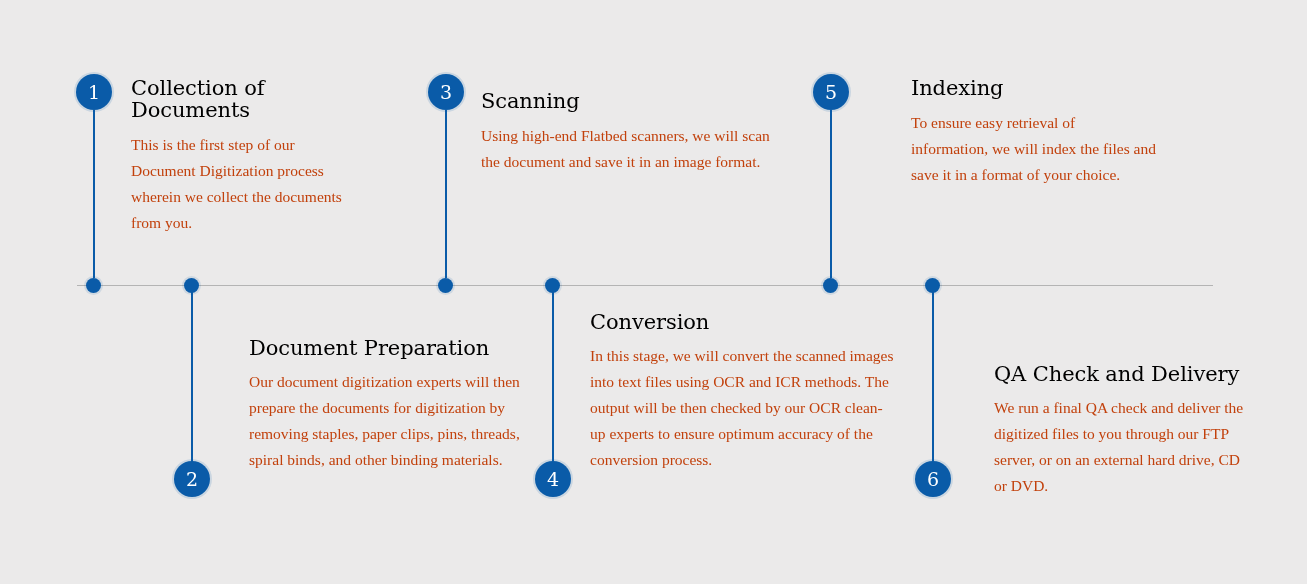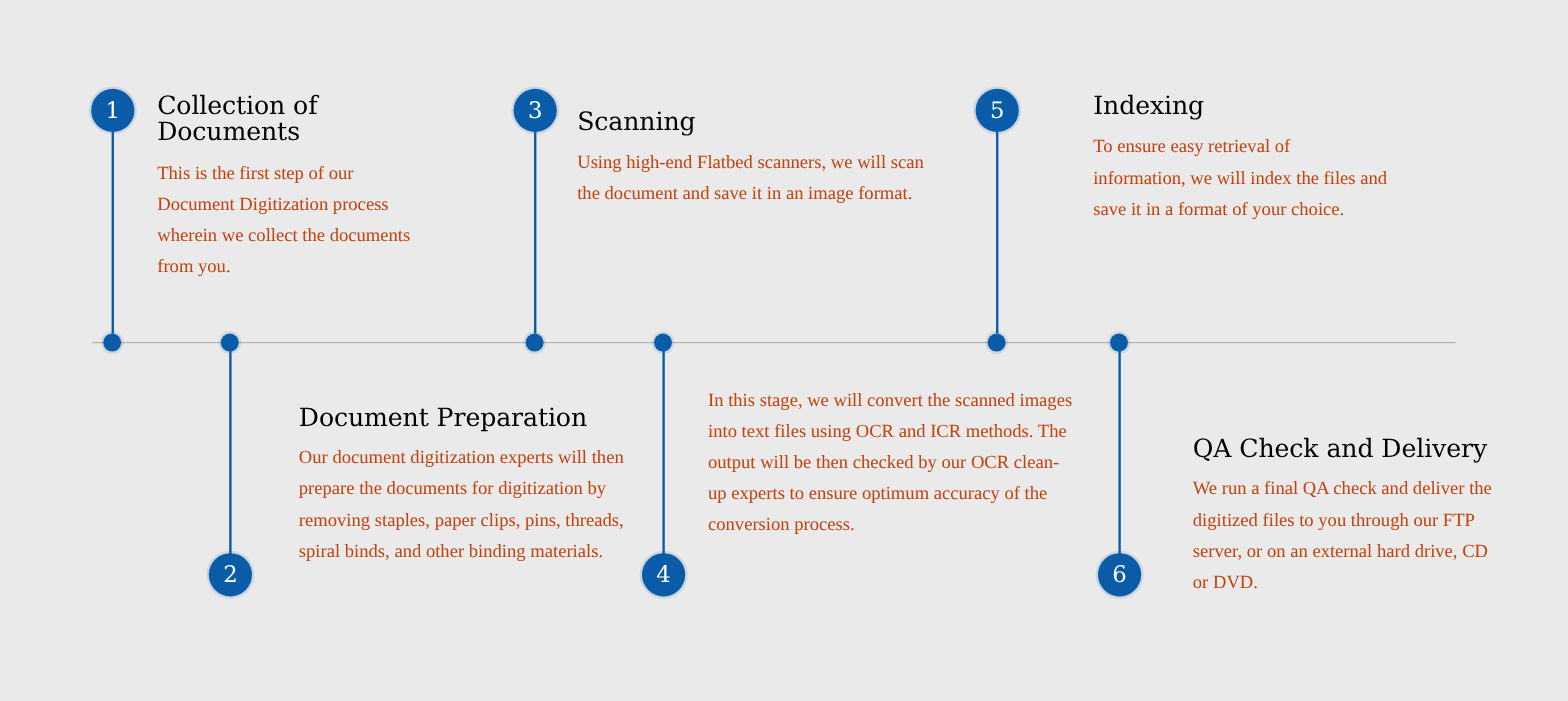--- a/index.html
+++ b/index.html
@@ -133,20 +133,21 @@
       <h3 class="step-title">Scanning</h3>
       <p class="step-body">Using high-end Flatbed scanners, we will scan the document and save it in an image format.</p>
     </div>
   </div>
 
   <div class="step below">
     <div class="badge" style="left:535px; top:461px;">4</div>
     <div class="stem" style="left:552px; top:292px; height:170px;"></div>
     <div class="axis-dot" style="left:545px; top:278px;"></div>
     <div class="content" style="left:590px; top:311px; width:305px;">
+      <h3 class="step-title">Conversion</h3>
       <p class="step-body">In this stage, we will convert the scanned images into text files using OCR and ICR methods. The output will be then checked by our OCR clean-up experts to ensure optimum accuracy of the conversion process.</p>
     </div>
   </div>
 
   <div class="step above">
     <div class="badge" style="left:813px; top:74px;">5</div>
     <div class="stem" style="left:830px; top:110px; height:168px;"></div>
     <div class="axis-dot" style="left:823px; top:278px;"></div>
     <div class="content" style="left:911px; top:77px; width:245px;">
       <h3 class="step-title">Indexing</h3>

